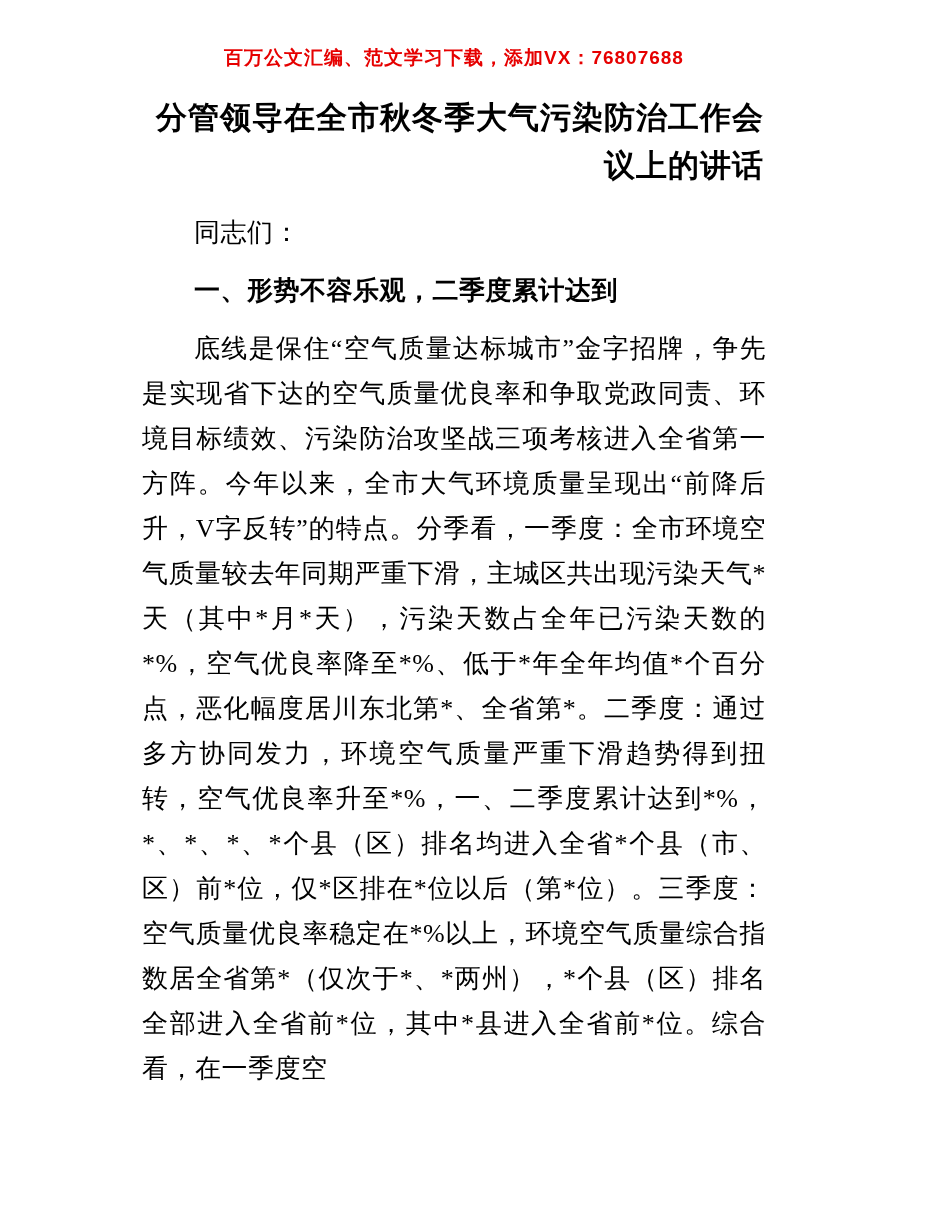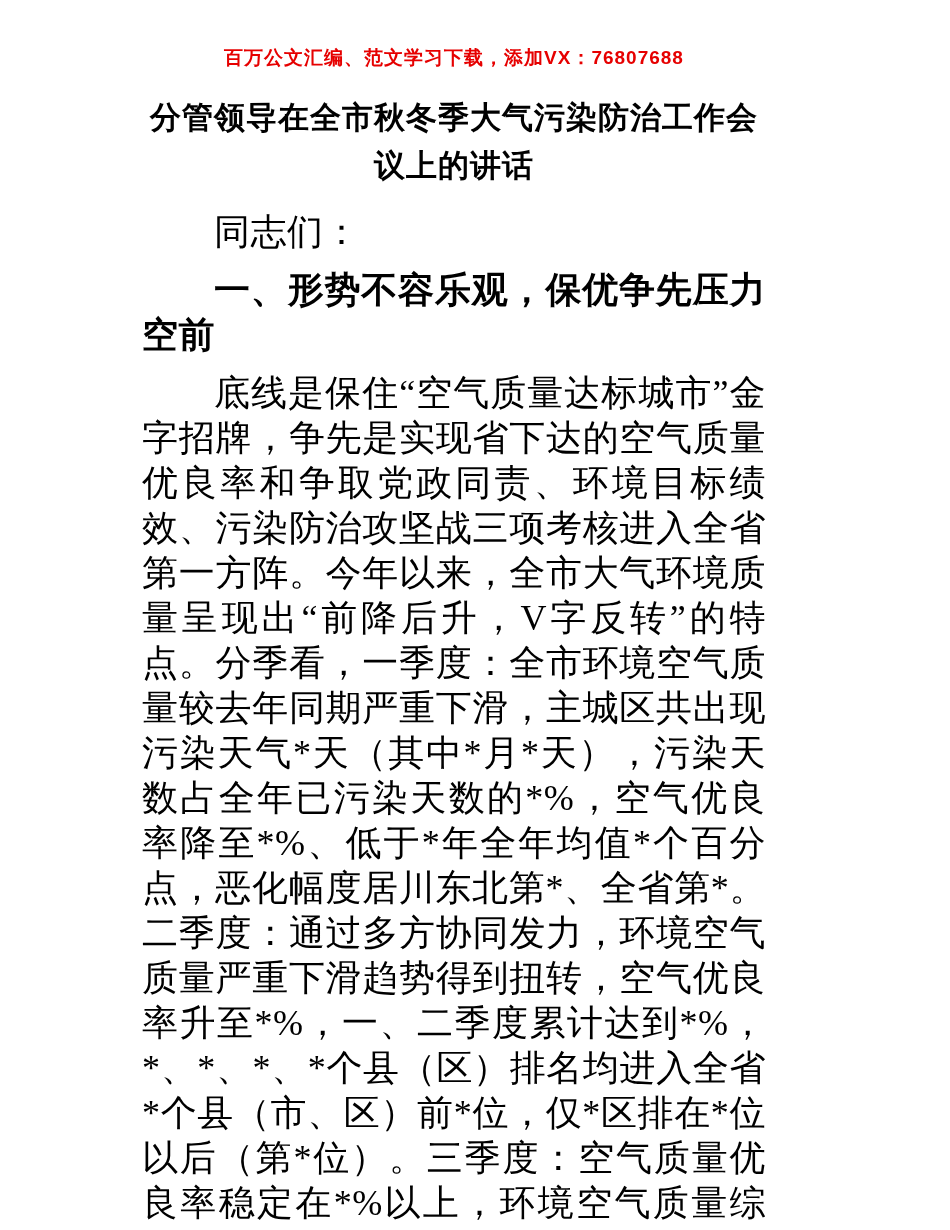--- a/index.html
+++ b/index.html
@@ -29,28 +29,28 @@
     font-weight: 600;
     color: #e60000;
     letter-spacing: 1px;
     line-height: 24px;
     margin: 0 0 24px 0;
     font-family: "Liberation Sans", "DejaVu Sans", sans-serif;
   }
   .doc-title {
     font-size: 31px;
     font-weight: 700;
-    text-align: center;
+    text-align: right;
     line-height: 48px;
     width: 20em;
     margin: 0 auto 20px auto;
     letter-spacing: 1px;
   }
   .content p {
-    font-size: 36px;
+    font-size: 26px;
     line-height: 45px;
     margin: 0 0 13px 0;
     text-align: justify;
     text-justify: inter-ideograph;
     text-indent: 2em;
     letter-spacing: 0.5px;
   }
   .content p.heading {
     font-weight: 700;
   }
@@ -61,18 +61,18 @@
 <div class="page">
 
   <div class="header-notice">百万公文汇编、范文学习下载，添加VX：76807688</div>
 
   <div class="doc-title">分管领导在全市秋冬季大气污染防治工作会议上的讲话</div>
 
   <div class="content">
     <p>同志们：</p>
 
 
-    <p class="heading">一、形势不容乐观，保优争先压力空前</p>
+    <p class="heading">一、形势不容乐观，二季度累计达到</p>
 
     <p>底线是保住“空气质量达标城市”金字招牌，争先是实现省下达的空气质量优良率和争取党政同责、环境目标绩效、污染防治攻坚战三项考核进入全省第一方阵。今年以来，全市大气环境质量呈现出“前降后升，V字反转”的特点。分季看，一季度：全市环境空气质量较去年同期严重下滑，主城区共出现污染天气*天（其中*月*天），污染天数占全年已污染天数的*%，空气优良率降至*%、低于*年全年均值*个百分点，恶化幅度居川东北第*、全省第*。二季度：通过多方协同发力，环境空气质量严重下滑趋势得到扭转，空气优良率升至*%，一、二季度累计达到*%，*、*、*、*个县（区）排名均进入全省*个县（市、区）前*位，仅*区排在*位以后（第*位）。三季度：空气质量优良率稳定在*%以上，环境空气质量综合指数居全省第*（仅次于*、*两州），*个县（区）排名全部进入全省前*位，其中*县进入全省前*位。综合看，在一季度空</p>
   </div>
 
 </div>
 
 </body></html>

